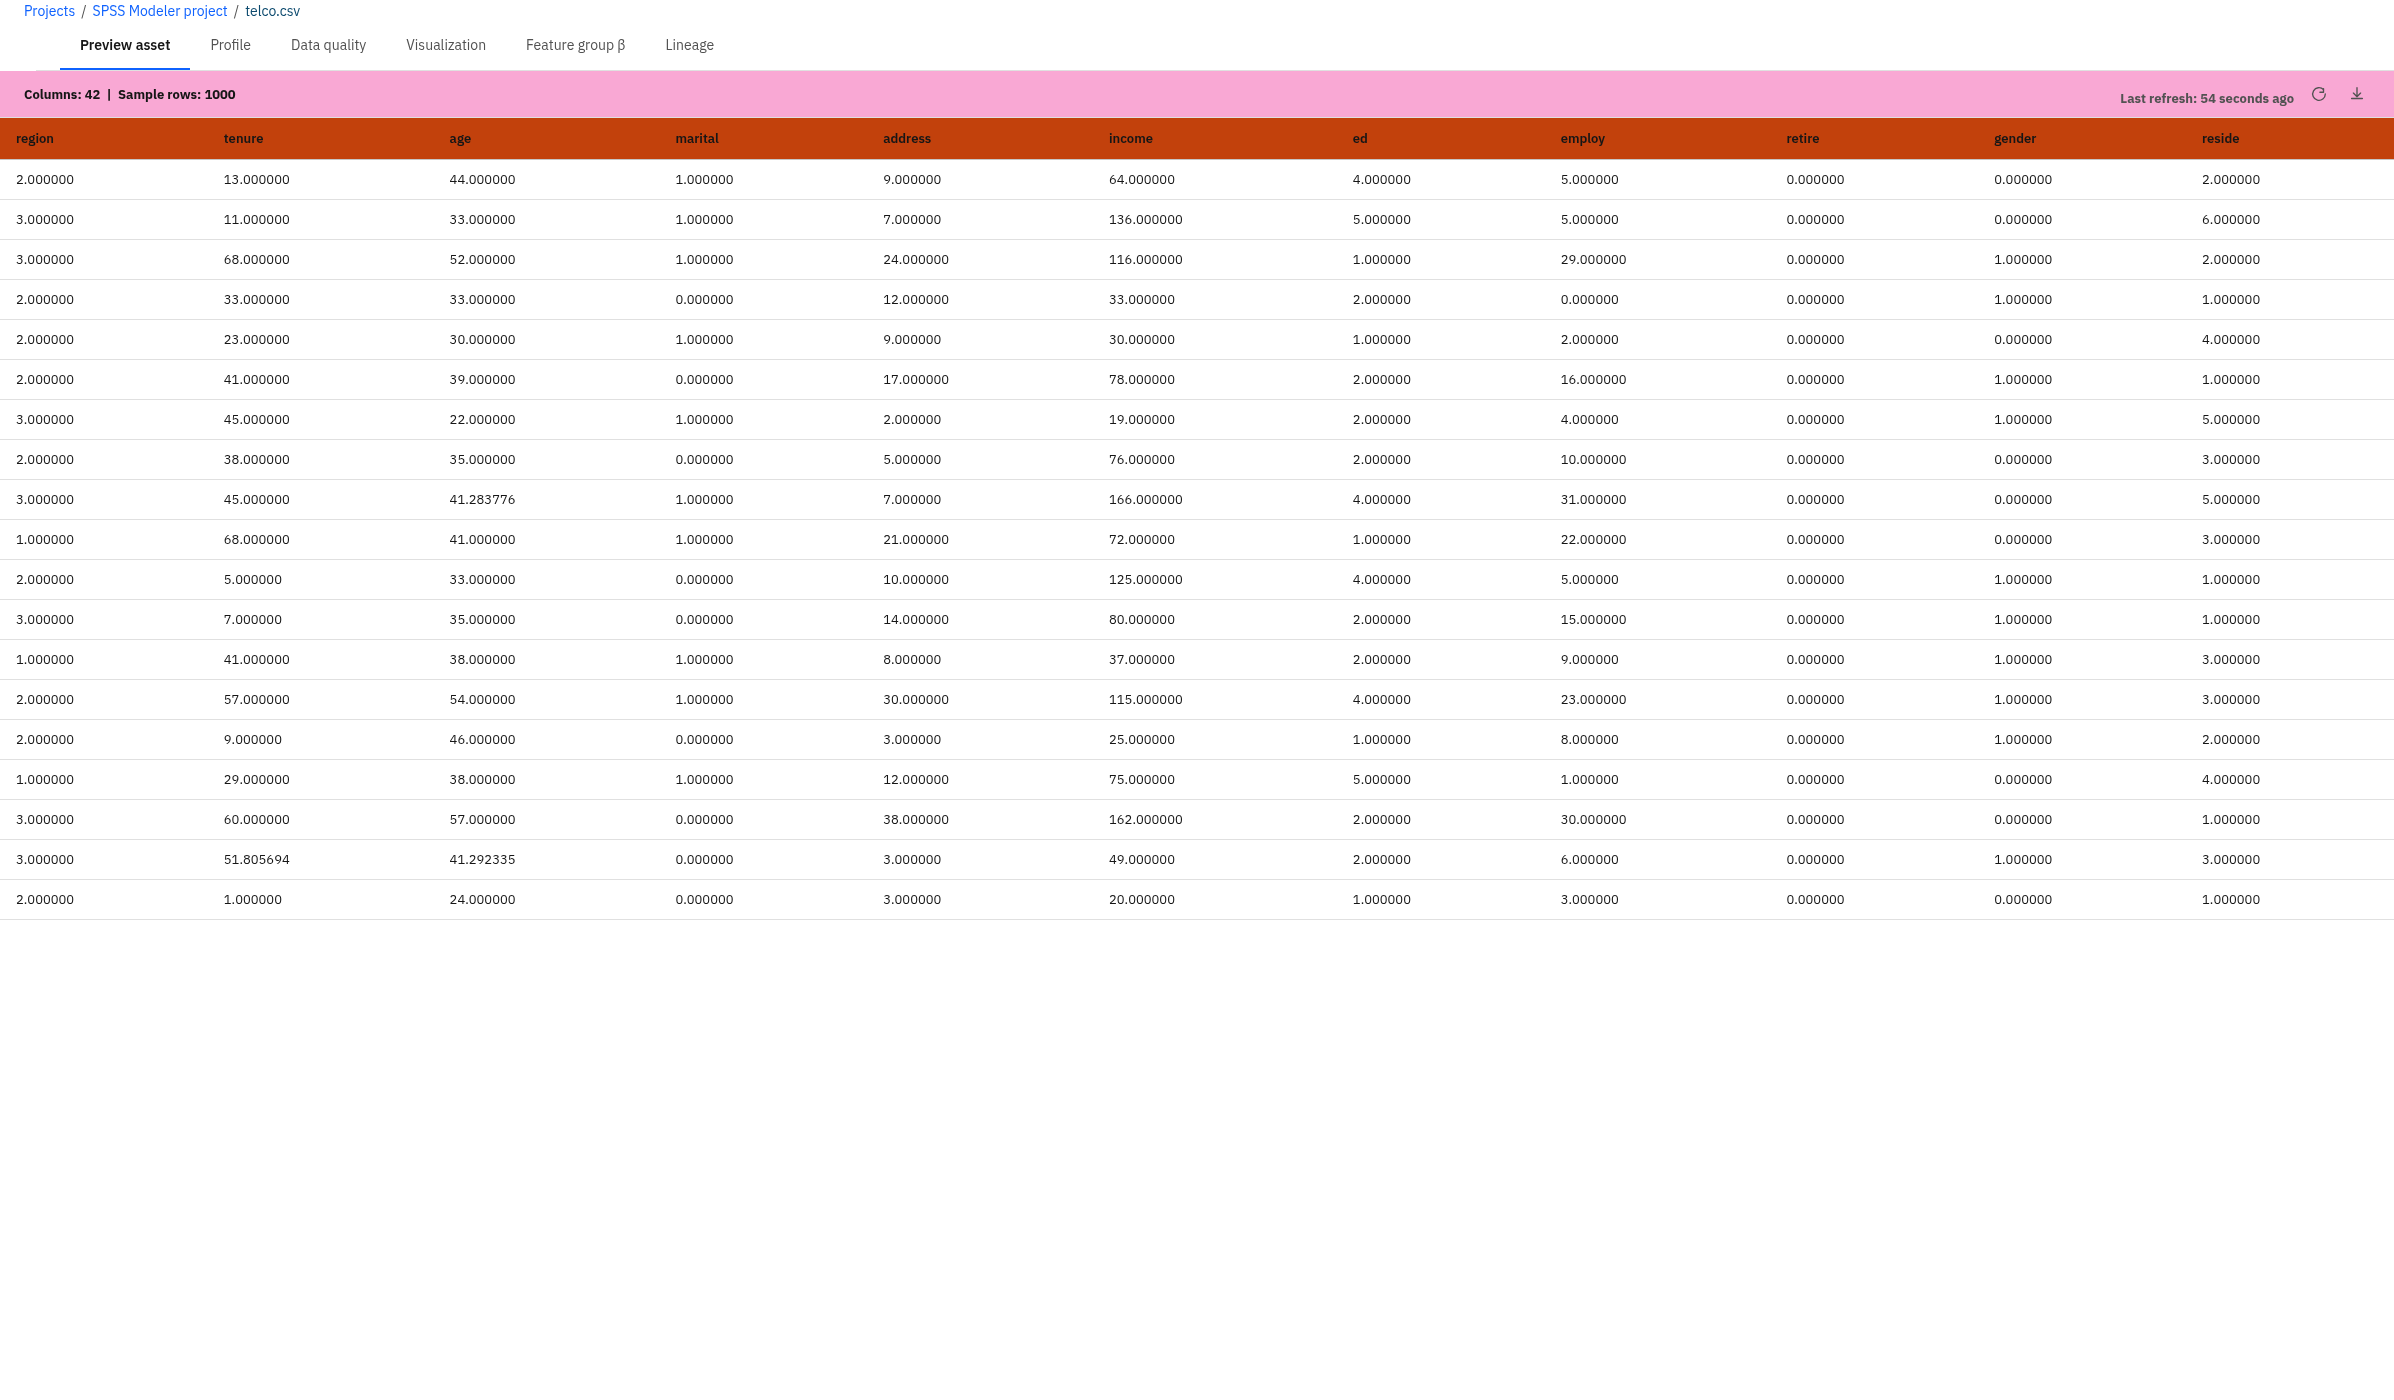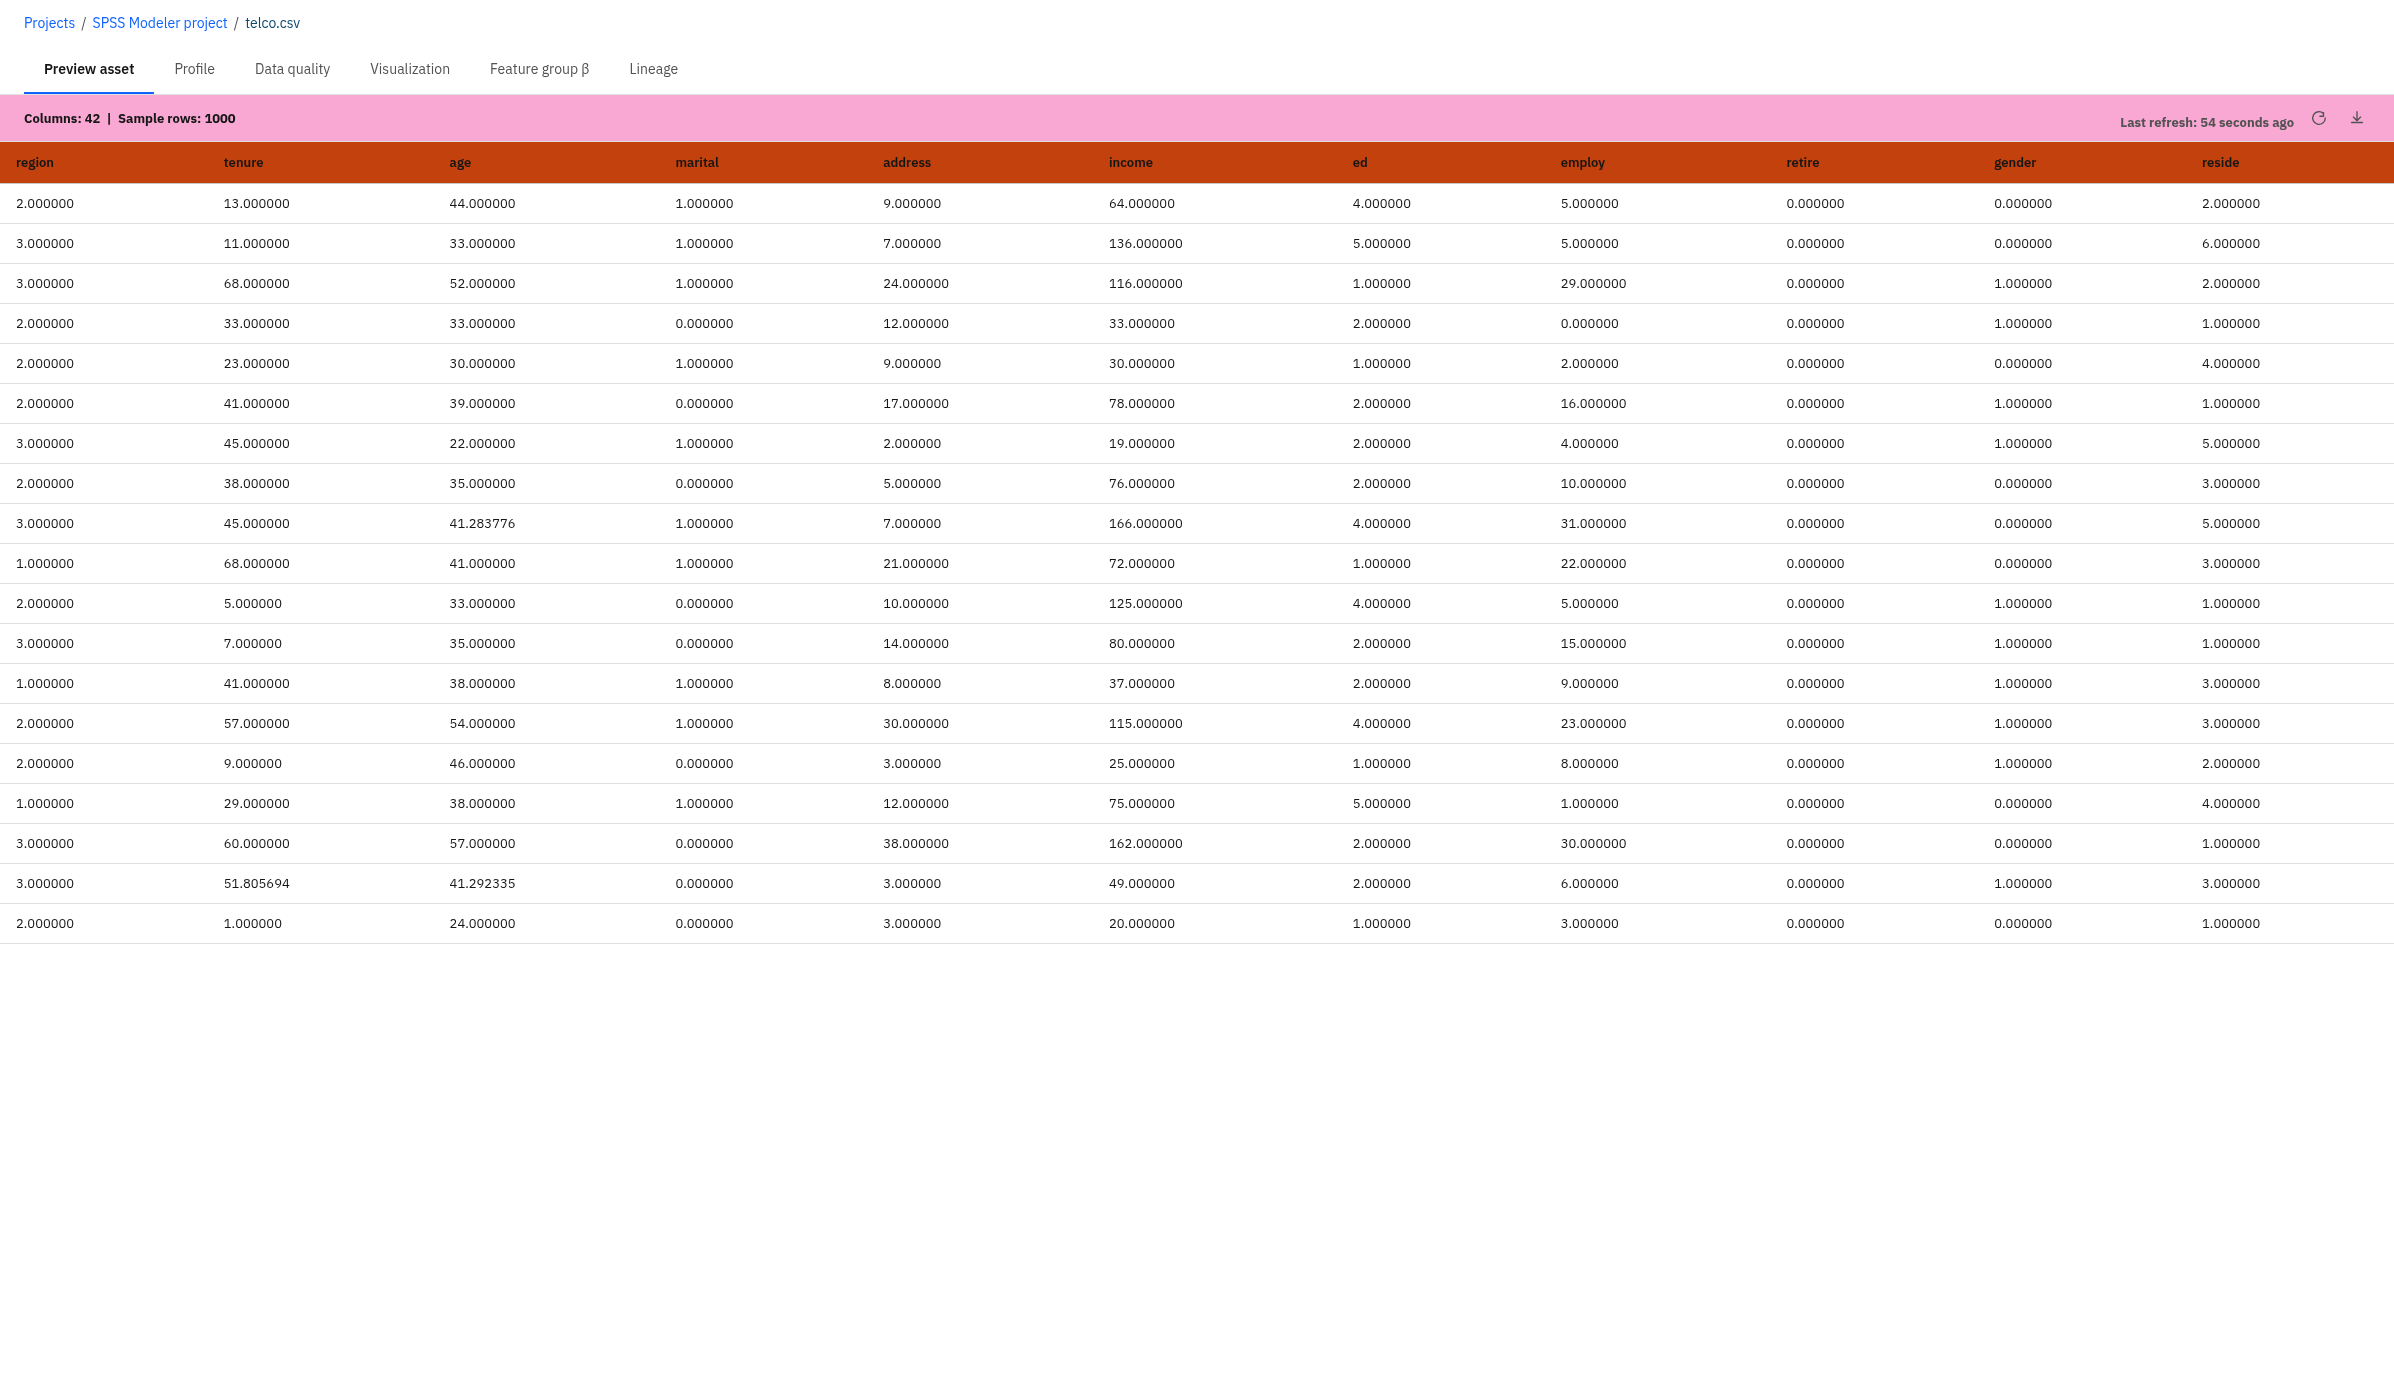--- a/index.html
+++ b/index.html
@@ -7,41 +7,42 @@
       font-family: 'IBM Plex Sans', Arial, sans-serif;
       font-size: 14px;
       background: #fff;
       color: #161616;
     }
 
     .breadcrumb {
       display: flex;
       align-items: center;
       gap: 6px;
-      padding: 14px 24px;
+      padding: 2px 24px;
       font-size: 14px;
       color: #0f62fe;
     }
     .breadcrumb a {
       color: #0f62fe;
       text-decoration: none;
     }
     .breadcrumb-sep {
       color: #525252;
     }
     .breadcrumb-current {
       color: #0c4a6e;
     }
 
     .tabs {
       display: flex;
       align-items: flex-end;
       border-bottom: 1px solid #e0e0e0;
       padding: 0 24px;
       gap: 0;
+      margin-left: 36px;
     }
     .tab {
       padding: 14px 20px;
       font-size: 14px;
       cursor: pointer;
       color: #525252;
       border-bottom: 2px solid transparent;
       white-space: nowrap;
       user-select: none;
     }

